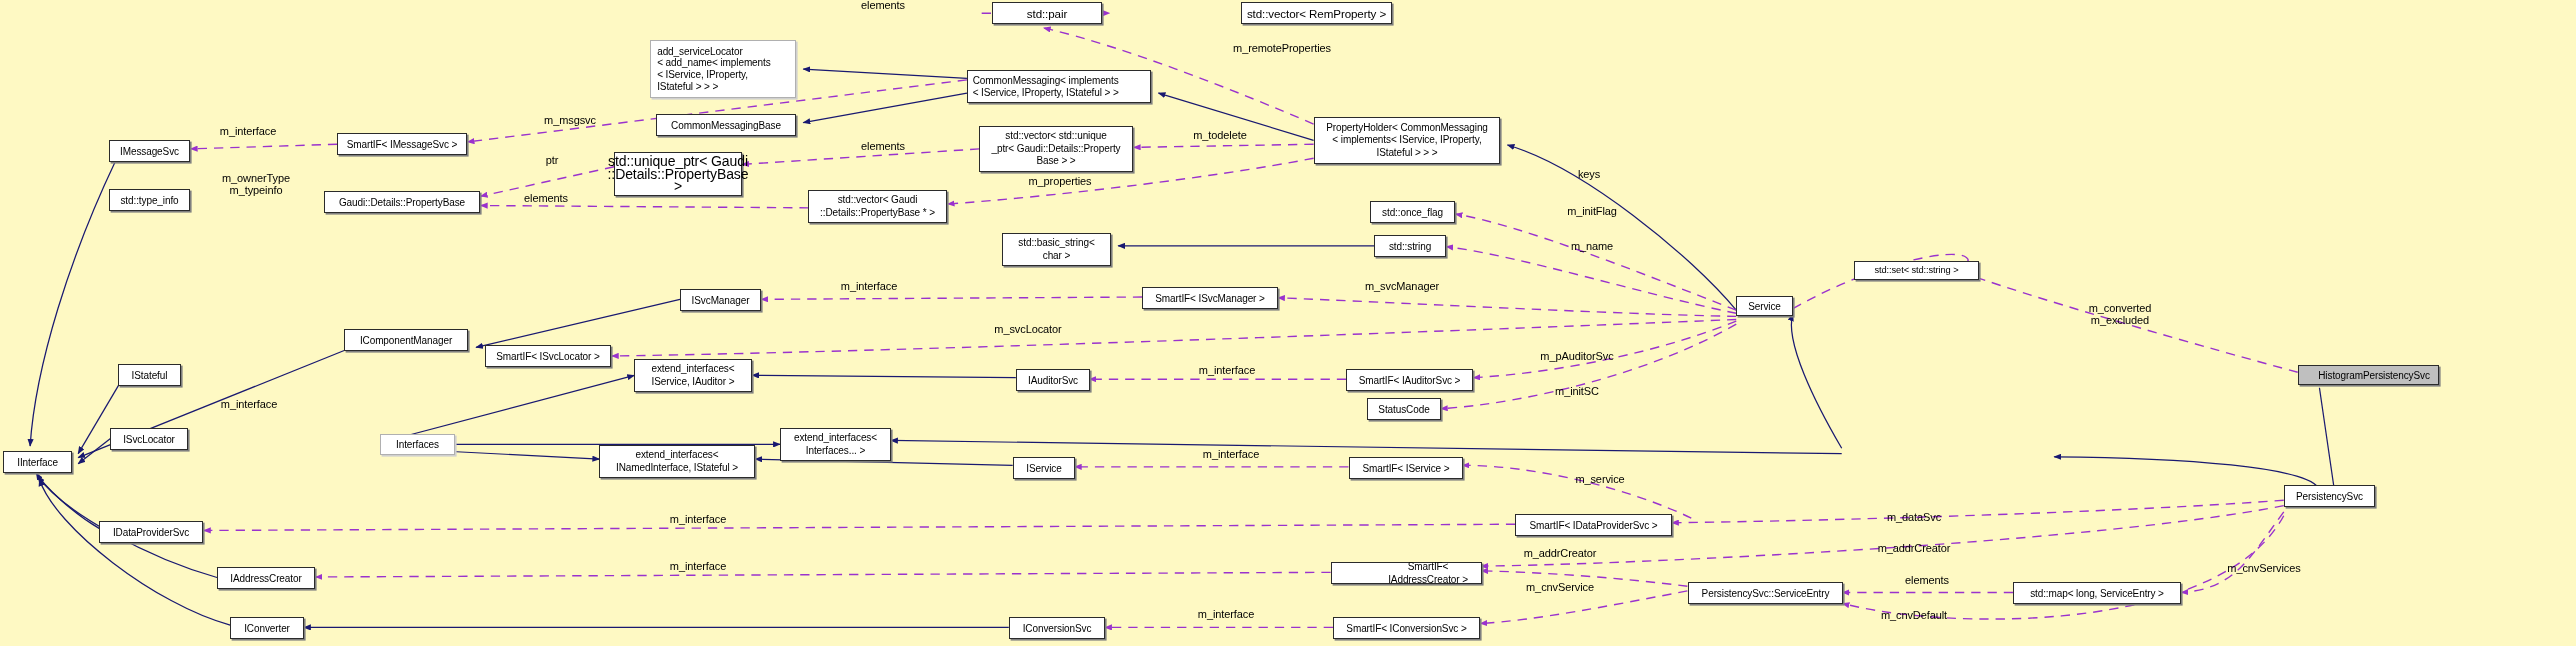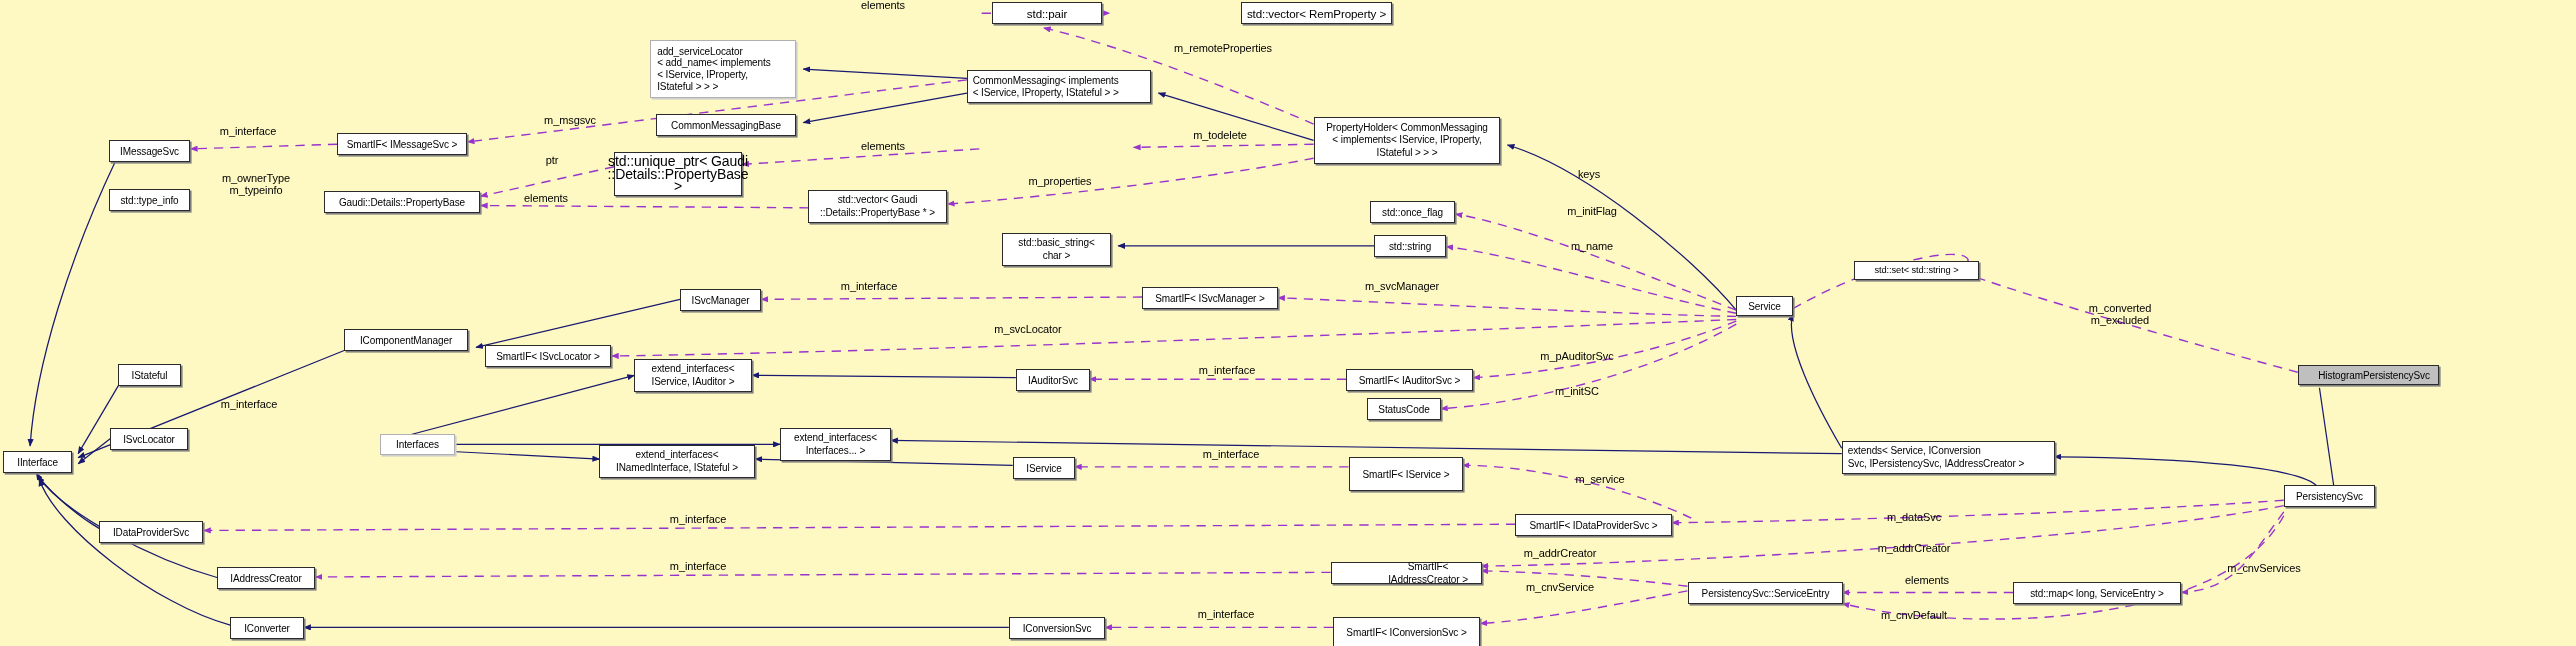--- a/index.html
+++ b/index.html
@@ -206,20 +206,23 @@
   <div class="node" style="left:656px; top:114px; width:140px; height:22px; font-size:10px;">CommonMessagingBase</div>
 
   <div class="node" style="left:1314px; top:117px; width:186px; height:47px; font-size:10px; line-height:12.4px;">PropertyHolder&lt; CommonMessaging
 &lt; implements&lt; IService, IProperty,
 IStateful &gt; &gt; &gt;</div>
 
   <div class="node" style="left:109px; top:140px; width:81px; height:22px; font-size:10px;">IMessageSvc</div>
 
   <div class="node" style="left:337px; top:133px; width:130px; height:22px; font-size:10px;">SmartIF&lt; IMessageSvc &gt;</div>
 
+  <div class="node" style="left:979px; top:126px; width:154px; height:46px; font-size:10px; line-height:12.4px;">std::vector&lt; std::unique
+_ptr&lt; Gaudi::Details::Property
+Base &gt; &gt;</div>
 
   <div class="node" style="left:614px; top:152px; width:128px; height:44px; font-size:14px; line-height:12.4px;">std::unique_ptr&lt; Gaudi
 ::Details::PropertyBase &gt;</div>
 
   <div class="node" style="left:109px; top:189px; width:81px; height:22px; font-size:10px;">std::type_info</div>
 
   <div class="node" style="left:324px; top:191px; width:156px; height:22px; font-size:10px;">Gaudi::Details::PropertyBase</div>
 
   <div class="node" style="left:808px; top:190px; width:139px; height:33px; font-size:10px; line-height:12.4px;">std::vector&lt; Gaudi
 ::Details::PropertyBase * &gt;</div>
@@ -256,54 +259,52 @@
 
   <div class="node highlight" style="left:2298px; top:365px; width:141px; height:20px; font-size:10px;padding-left:15px;">HistogramPersistencySvc</div>
 
   <div class="node" style="left:110px; top:428px; width:78px; height:22px; font-size:10px;">ISvcLocator</div>
 
   <div class="node light" style="left:380px; top:434px; width:75px; height:21px; font-size:10px;">Interfaces</div>
 
   <div class="node" style="left:780px; top:428px; width:111px; height:33px; font-size:10px; line-height:12.4px;">extend_interfaces&lt;
 Interfaces... &gt;</div>
 
-  <div class="node" style="left:1842px; top:441px; width:213px; height:33px; font-size:10px; line-height:12.4px; text-align:left; justify-content:flex-start; padding-left:4.7px;">extends&lt; Service, IConversion
-Svc, IPersistencySvc, IAddressCreator &gt;</div>
 
   <div class="node" style="left:3.1px; top:451px; width:69px; height:22px; font-size:10px;">IInterface</div>
 
   <div class="node" style="left:599px; top:445px; width:156px; height:33px; font-size:10px; line-height:12.4px;">extend_interfaces&lt;
 INamedInterface, IStateful &gt;</div>
 
   <div class="node" style="left:1013px; top:457px; width:62px; height:22px; font-size:10px;">IService</div>
 
-  <div class="node" style="left:1349px; top:457px; width:114px; height:34px; font-size:10px;">SmartIF&lt; IService &gt;</div>
+  <div class="node" style="left:1349px; top:457px; width:114px; height:22px; font-size:10px;">SmartIF&lt; IService &gt;</div>
 
   <div class="node" style="left:2284px; top:485px; width:91px; height:22px; font-size:10px;">PersistencySvc</div>
 
   <div class="node" style="left:99px; top:521px; width:104px; height:22px; font-size:10px;">IDataProviderSvc</div>
 
   <div class="node" style="left:1515px; top:514px; width:157px; height:22px; font-size:10px;">SmartIF&lt; IDataProviderSvc &gt;</div>
 
   <div class="node" style="left:217px; top:567px; width:98px; height:22px; font-size:10px;">IAddressCreator</div>
 
   <div class="node" style="left:1331px; top:562px; width:151px; height:22px; font-size:10px;padding-left:47px;">SmartIF&lt; IAddressCreator &gt;</div>
 
   <div class="node" style="left:1688px; top:582px; width:155px; height:22px; font-size:10px;">PersistencySvc::ServiceEntry</div>
 
   <div class="node" style="left:2013px; top:582px; width:168px; height:22px; font-size:10px;">std::map&lt; long, ServiceEntry &gt;</div>
 
   <div class="node" style="left:230px; top:617px; width:74px; height:22px; font-size:10px;">IConverter</div>
 
   <div class="node" style="left:1009px; top:617px; width:96px; height:22px; font-size:10px;">IConversionSvc</div>
 
-  <div class="node" style="left:1333px; top:617px; width:147px; height:30px; font-size:10px;">SmartIF&lt; IConversionSvc &gt;</div>
+  <div class="node" style="left:1333px; top:617px; width:147px; height:22px; font-size:10px;">SmartIF&lt; IConversionSvc &gt;</div>
 
   <div class="edge-label" style="left:883px; top:0px;">elements</div>
-  <div class="edge-label" style="left:1223px; top:43px;">m_remoteProperties</div>
+  <div class="edge-label" style="left:1282px; top:43px;">m_remoteProperties</div>
   <div class="edge-label" style="left:248px;  top:126px;">m_interface</div>
   <div class="edge-label" style="left:570px;  top:115px;">m_msgsvc</div>
   <div class="edge-label" style="left:883px; top:141px;">elements</div>
   <div class="edge-label" style="left:1220px; top:130px;">m_todelete</div>
   <div class="edge-label" style="left:256px;  top:173px;">m_ownerType
 m_typeinfo</div>
   <div class="edge-label" style="left:552px;  top:155px;">ptr</div>
   <div class="edge-label" style="left:1589px; top:169px;">keys</div>
   <div class="edge-label" style="left:546px;  top:193px;">elements</div>
   <div class="edge-label" style="left:1060px; top:176px;">m_properties</div>

